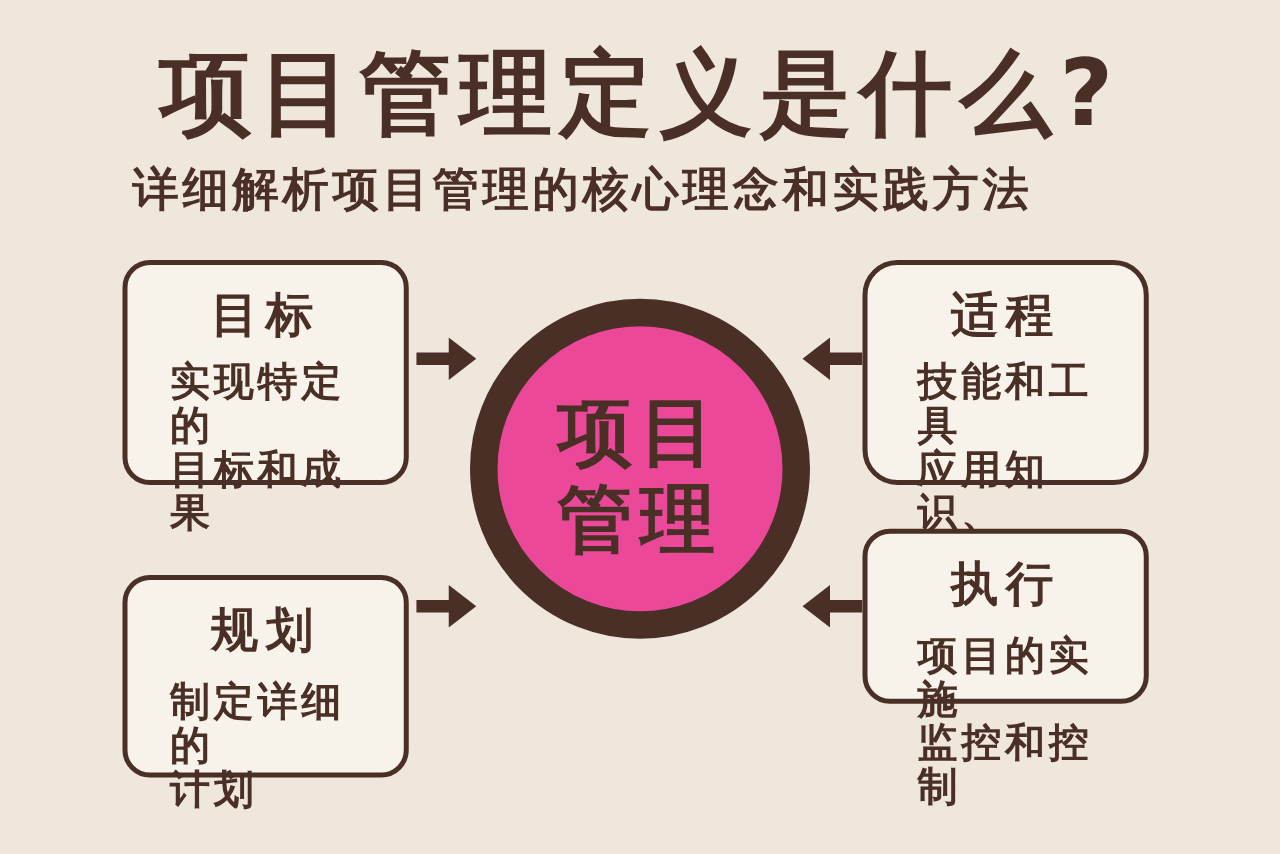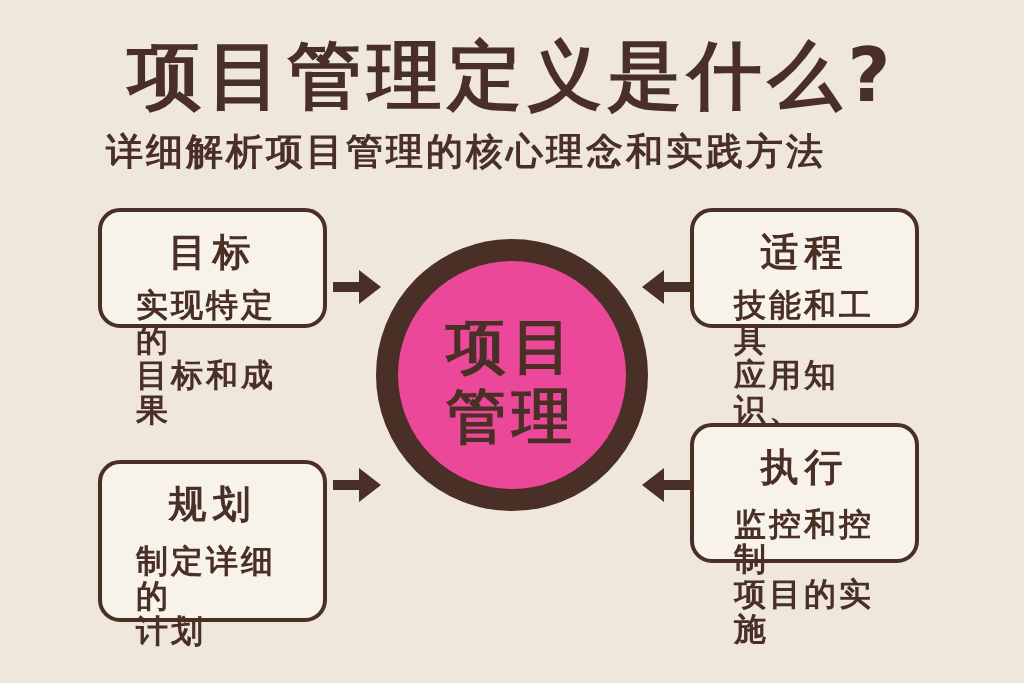--- a/index.html
+++ b/index.html
@@ -13,35 +13,35 @@
     position:absolute; left:0; top:32px; width:1024px; text-align:center;
     font-size:74px; font-weight:bold; letter-spacing:6px; line-height:86px;
     color:#4a2f27;
   }
   .subtitle {
     position:absolute; left:0; top:128px; width:932px; text-align:center;
     font-size:37px; font-weight:bold; letter-spacing:3px; line-height:48px;
     color:#4a2f27;
   }
   .box {
-    position:absolute; width:229px; height:120px;
+    position:absolute; width:229px; height:180px;
     border:4px solid #4a2f27; border-radius:22px;
     background:#f8f3ea; box-sizing:border-box;
   }
   .box .head {
     position:absolute; left:0; width:100%; top:16px; text-align:center;
     font-size:38px; font-weight:bold; letter-spacing:6px; line-height:48px;
   }
   .box .desc {
     position:absolute; left:34px; top:76px; width:170px;
     font-size:32px; line-height:35px; letter-spacing:3px; font-weight:bold;
   }
   .box.right .desc { left:40px; }
   #box-tl { left:98px; top:208px; }
-  #box-tr { left:690px; top:208px; }
+  #box-tr { left:690px; top:208px;border-radius:28px; }
   #box-bl { left:98px; top:423px; height:162px;margin-top:37px; }
   #box-br { left:690px; top:423px; height:140px; }
   #box-bl .desc { top:80px; }
   #box-br .desc { top:80px; }
 
   .arrow { position:absolute; }
   .circle {
     position:absolute; left:376px; top:239px; width:272px; height:272px;
     border-radius:50%; border:22px solid #4a2f27; box-sizing:border-box;
     background:#ec4899;
@@ -77,22 +77,22 @@
   <div class="head">规划</div>
   <div class="desc">
     <div>制定详细的</div>
     <div>计划</div>
   </div>
 </div>
 
 <div class="box right" id="box-br">
   <div class="head">执行</div>
   <div class="desc">
+    <div>项目的实施</div>
     <div>监控和控制</div>
-    <div>项目的实施</div>
   </div>
 </div>
 
 <svg class="arrow" style="left:333px;top:270px;" width="50" height="34" viewBox="0 0 50 34">
   <rect x="0" y="12" width="30" height="10" fill="#4a2f27"></rect>
   <polygon points="26,0 48,17 26,34" fill="#4a2f27"></polygon>
 </svg>
 <svg class="arrow" style="left:333px;top:468px;" width="50" height="34" viewBox="0 0 50 34">
   <rect x="0" y="12" width="30" height="10" fill="#4a2f27"></rect>
   <polygon points="26,0 48,17 26,34" fill="#4a2f27"></polygon>

